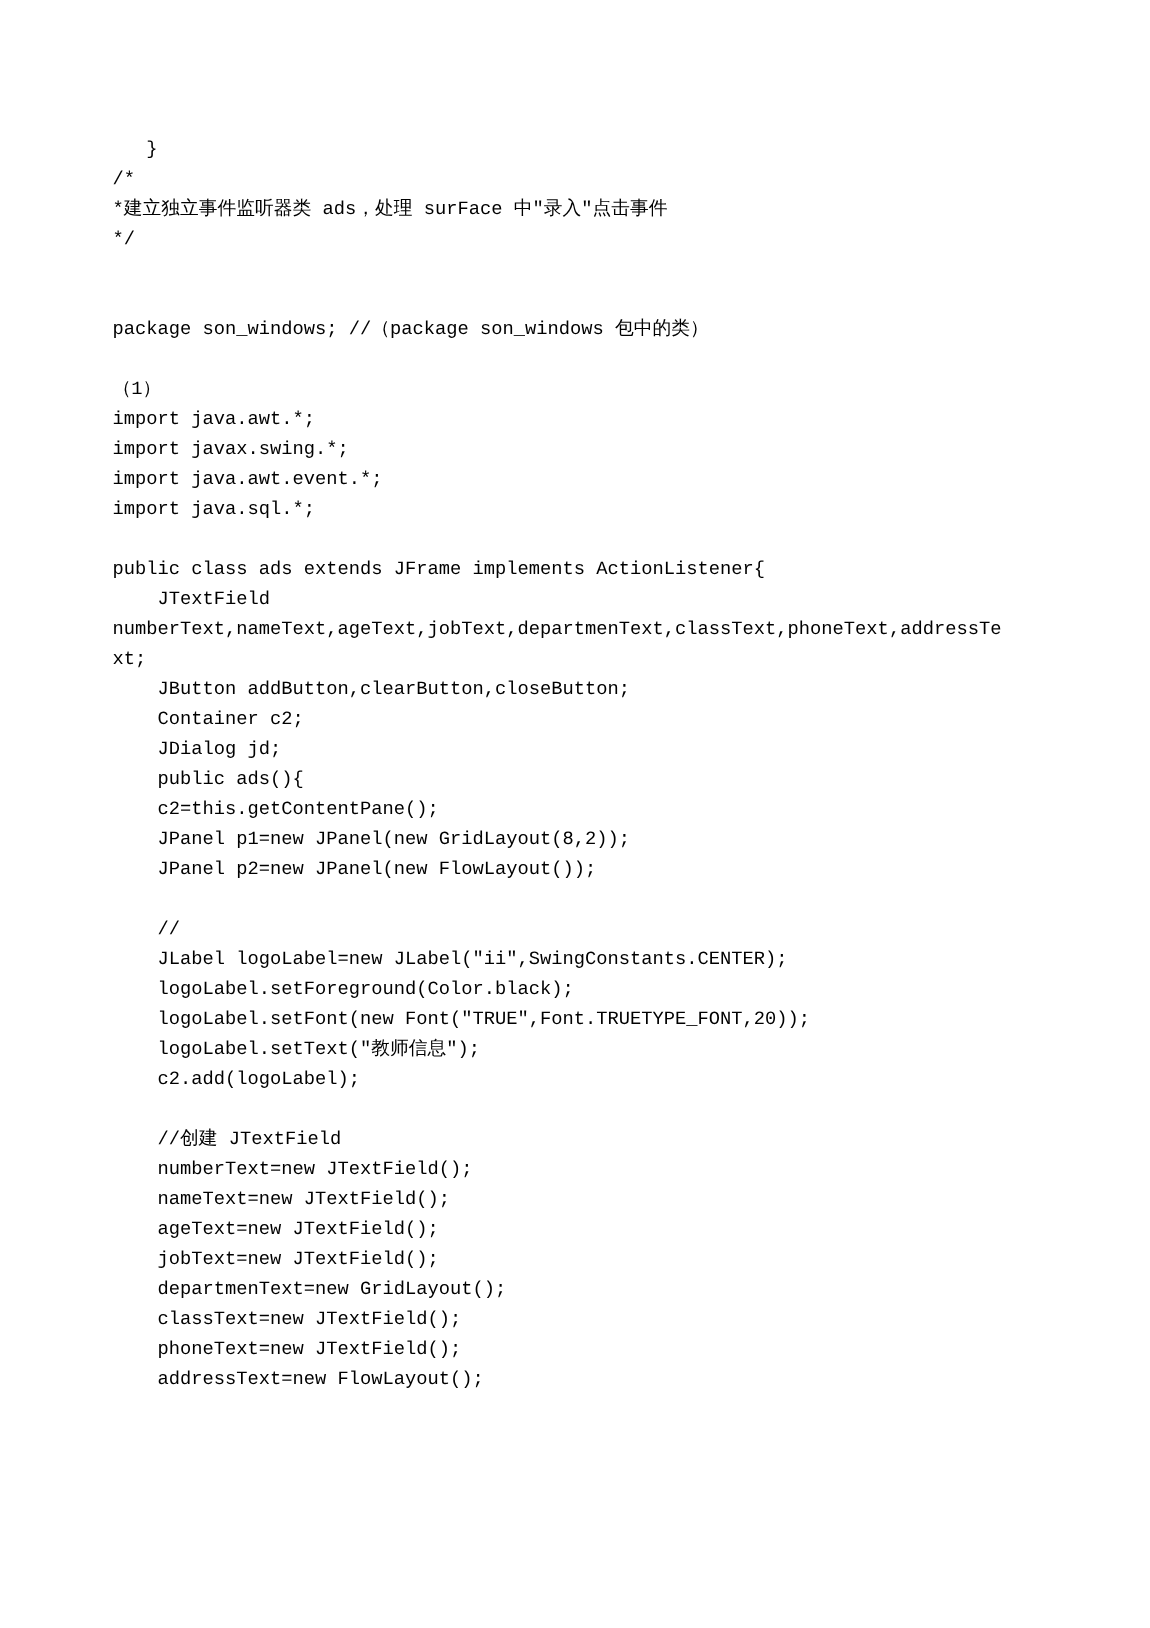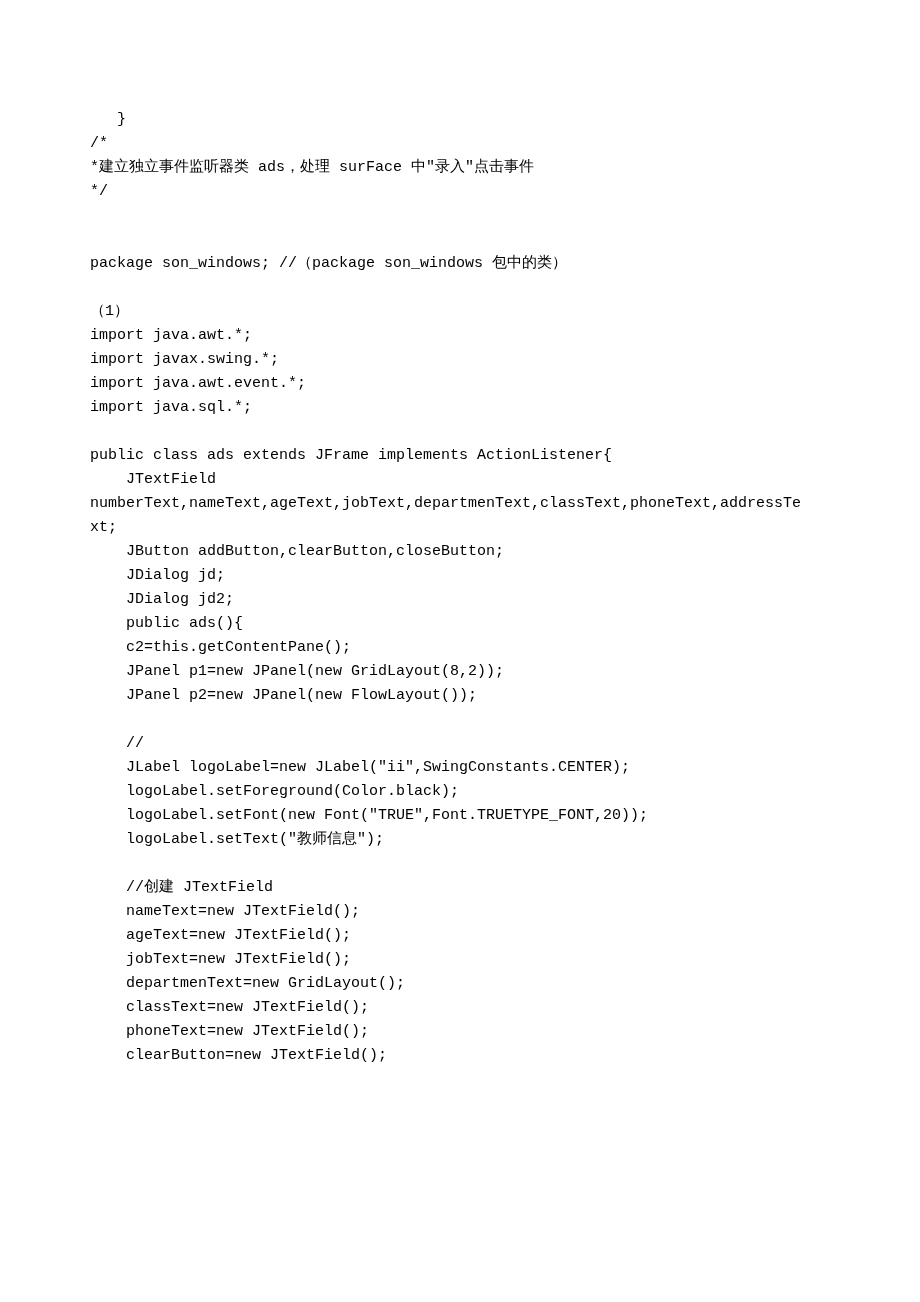--- a/index.html
+++ b/index.html
@@ -41,34 +41,36 @@
     <div class="code-line">import java.awt.*;</div>
     <div class="code-line">import javax.swing.*;</div>
     <div class="code-line">import java.awt.event.*;</div>
     <div class="code-line">import java.sql.*;</div>
     <div class="code-line">&nbsp;</div>
     <div class="code-line">public class ads extends JFrame implements ActionListener{</div>
     <div class="code-line">    JTextField</div>
     <div class="code-line">numberText,nameText,ageText,jobText,departmenText,classText,phoneText,addressTe</div>
     <div class="code-line">xt;</div>
     <div class="code-line">    JButton addButton,clearButton,closeButton;</div>
+    <div class="code-line">    Container c2;</div>
     <div class="code-line">    JDialog jd;</div>
-    <div class="code-line">    JDialog jd2;</div>
     <div class="code-line">    public ads(){</div>
     <div class="code-line">    c2=this.getContentPane();</div>
     <div class="code-line">    JPanel p1=new JPanel(new GridLayout(8,2));</div>
     <div class="code-line">    JPanel p2=new JPanel(new FlowLayout());</div>
     <div class="code-line">&nbsp;</div>
     <div class="code-line">    //</div>
     <div class="code-line">    JLabel logoLabel=new JLabel("ii",SwingConstants.CENTER);</div>
     <div class="code-line">    logoLabel.setForeground(Color.black);</div>
     <div class="code-line">    logoLabel.setFont(new Font("TRUE",Font.TRUETYPE_FONT,20));</div>
     <div class="code-line">    logoLabel.setText("教师信息");</div>
+    <div class="code-line">    c2.add(logoLabel);</div>
     <div class="code-line">&nbsp;</div>
     <div class="code-line">    //创建 JTextField</div>
+    <div class="code-line">    numberText=new JTextField();</div>
     <div class="code-line">    nameText=new JTextField();</div>
     <div class="code-line">    ageText=new JTextField();</div>
     <div class="code-line">    jobText=new JTextField();</div>
     <div class="code-line">    departmenText=new GridLayout();</div>
     <div class="code-line">    classText=new JTextField();</div>
     <div class="code-line">    phoneText=new JTextField();</div>
-    <div class="code-line">    clearButton=new JTextField();</div>
+    <div class="code-line">    addressText=new FlowLayout();</div>
   </div>
 
 </body></html>

